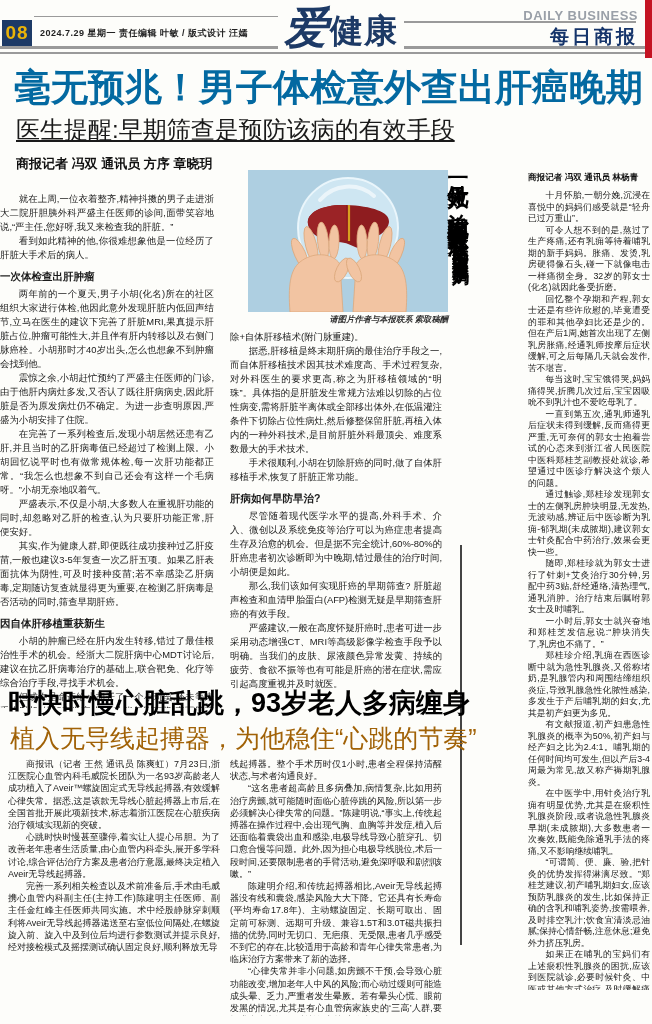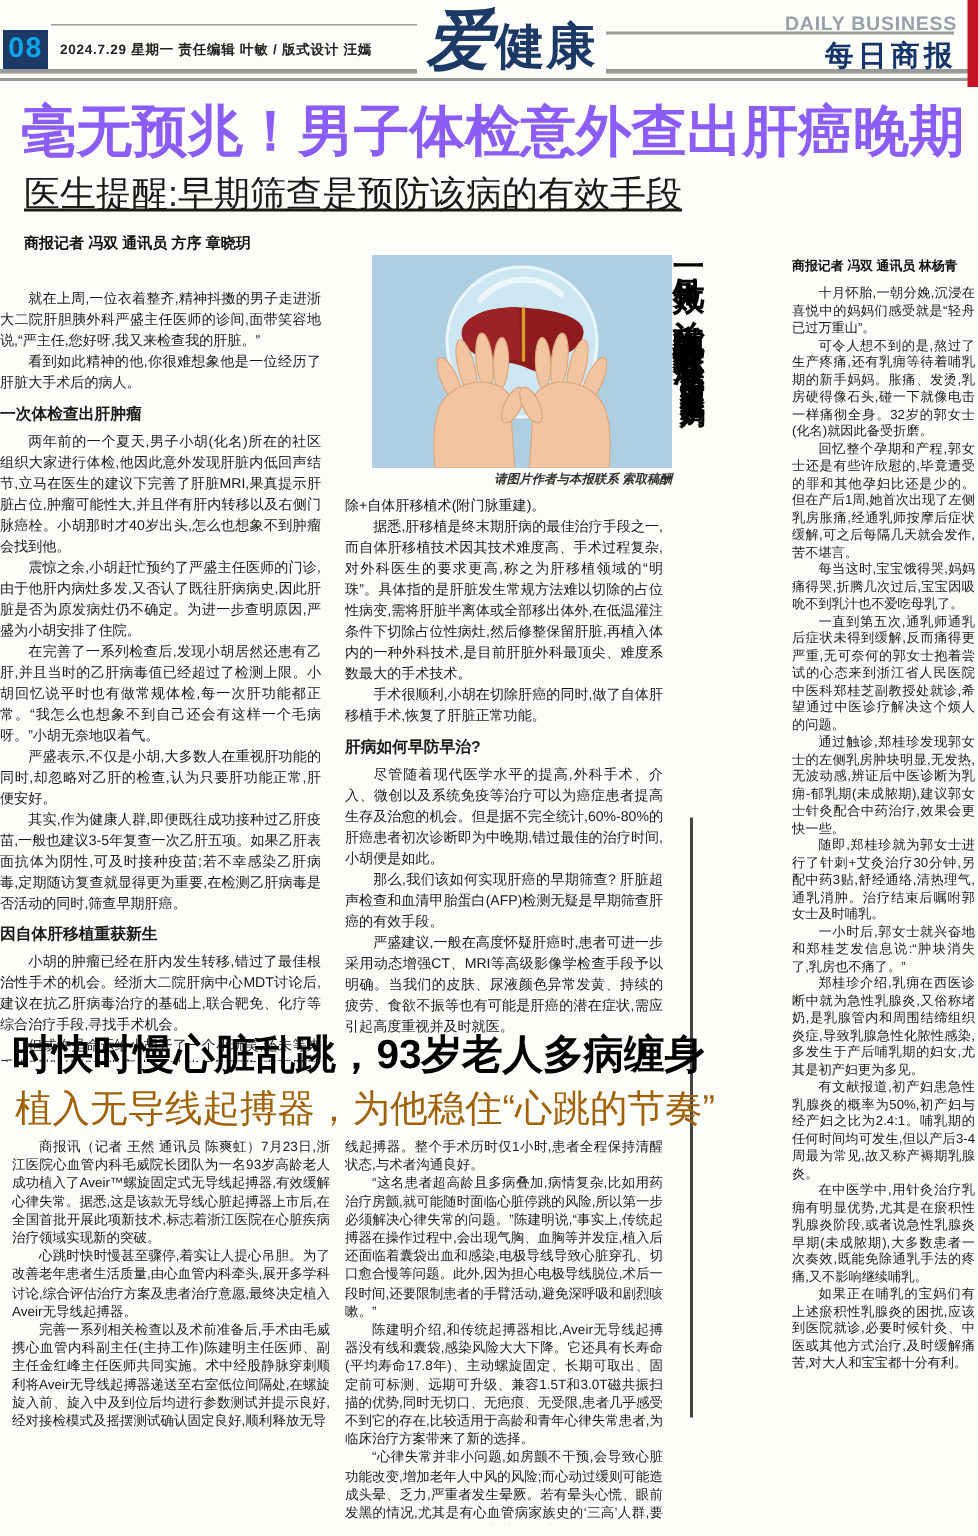--- a/index.html
+++ b/index.html
@@ -5,21 +5,21 @@
   html,body{margin:0;padding:0;background:#e8e8e4;}
   #page{
     position:relative;width:652px;height:1024px;margin:0 auto;
     background:#fdfdfa;overflow:hidden;
     font-family:"Liberation Sans","DejaVu Sans",sans-serif;color:#1a1a1a;
   }
   
   .hdr-line{position:absolute;background:#9a9a9a;}
   .pageno{
     position:absolute;left:2px;top:20px;width:30px;height:26px;
-    background:#1d3a66;color:#0ea5e9;font-size:19px;font-weight:bold;
+    background:#1d3a66;color:#eab308;font-size:19px;font-weight:bold;
     display:flex;align-items:center;justify-content:center;letter-spacing:1px;
   }
   .dateline{
     position:absolute;left:40px;top:27px;font-size:9px;font-weight:bold;color:#222;
     letter-spacing:.5px;white-space:nowrap;
   }
   .logo-wrap{
     position:absolute;left:278px;top:6px;background:#fdfdfa;padding:0 6px;z-index:5;
     display:flex;align-items:flex-end;
   }
@@ -30,27 +30,27 @@
   .logo-health{
     font-size:33px;line-height:30px;font-weight:900;color:#1d3a66;letter-spacing:1px;
     margin-left:2px;margin-bottom:4px;
   }
   .mast-en{position:absolute;right:14px;top:8px;font-size:13px;font-weight:bold;color:#9aa0a8;letter-spacing:.5px;text-align:center;}
   .mast-cn{position:absolute;right:14px;top:24px;font-size:19px;font-weight:900;color:#16356b;letter-spacing:3px;}
   .red-bar{position:absolute;right:0;top:0;width:7px;height:58px;background:#c41423;}
   
   .headline{
     position:absolute;left:14px;top:66px;width:620px;
-    font-size:37px;line-height:44px;font-weight:900;color:#8b5cf6;letter-spacing:0px;white-space:nowrap;
+    font-size:37px;line-height:44px;font-weight:900;color:#0369a1;letter-spacing:0px;white-space:nowrap;
   }
   .subhead{
     position:absolute;left:16px;top:116px;width:560px;
     font-size:24px;line-height:28px;font-weight:500;color:#1a1a1a;white-space:nowrap;text-decoration:underline;
   }
-  .byline{position:absolute;left:16px;top:155px;font-size:10px;font-weight:bold;color:#111;}
+  .byline{position:absolute;left:16px;top:155px;font-size:13px;font-weight:bold;color:#111;}
   
   .coltext{font-size:9.4px;line-height:14px;}
   .col1{position:absolute;left:0;top:172px;width:214px;height:516px;overflow:hidden;margin-top:20px;}
   .col2{position:absolute;left:230px;top:330px;width:212px;height:360px;overflow:hidden;}
   .para{margin:0;text-indent:2em;text-align:justify;}
   .no-indent{text-indent:0;}
   .sec-head{font-size:10.5px;font-weight:bold;margin:7px 0 4px;}
   
   .photo{position:absolute;left:248px;top:170px;width:200px;height:142px;}
   .photo svg{display:block;}
@@ -179,20 +179,21 @@
       <p class="para">可令人想不到的是,熬过了生产疼痛,还有乳痈等待着哺乳期的新手妈妈。胀痛、发烫,乳房硬得像石头,碰一下就像电击一样痛彻全身。32岁的郭女士(化名)就因此备受折磨。</p>
       <p class="para">回忆整个孕期和产程,郭女士还是有些许欣慰的,毕竟遭受的罪和其他孕妇比还是少的。但在产后1周,她首次出现了左侧乳房胀痛,经通乳师按摩后症状缓解,可之后每隔几天就会发作,苦不堪言。</p>
       <p class="para">每当这时,宝宝饿得哭,妈妈痛得哭,折腾几次过后,宝宝因吸吮不到乳汁也不爱吃母乳了。</p>
       <p class="para">一直到第五次,通乳师通乳后症状未得到缓解,反而痛得更严重,无可奈何的郭女士抱着尝试的心态来到浙江省人民医院中医科郑桂芝副教授处就诊,希望通过中医诊疗解决这个烦人的问题。</p>
       <p class="para">通过触诊,郑桂珍发现郭女士的左侧乳房肿块明显,无发热,无波动感,辨证后中医诊断为乳痈-郁乳期(未成脓期),建议郭女士针灸配合中药治疗,效果会更快一些。</p>
       <p class="para">随即,郑桂珍就为郭女士进行了针刺+艾灸治疗30分钟,另配中药3贴,舒经通络,清热理气,通乳消肿。治疗结束后嘱咐郭女士及时哺乳。</p>
       <p class="para">一小时后,郭女士就兴奋地和郑桂芝发信息说:“肿块消失了,乳房也不痛了。”</p>
       <p class="para">郑桂珍介绍,乳痈在西医诊断中就为急性乳腺炎,又俗称堵奶,是乳腺管内和周围结缔组织炎症,导致乳腺急性化脓性感染,多发生于产后哺乳期的妇女,尤其是初产妇更为多见。</p>
       <p class="para">有文献报道,初产妇患急性乳腺炎的概率为50%,初产妇与经产妇之比为2.4:1。哺乳期的任何时间均可发生,但以产后3-4周最为常见,故又称产褥期乳腺炎。</p>
       <p class="para">在中医学中,用针灸治疗乳痈有明显优势,尤其是在瘀积性乳腺炎阶段,或者说急性乳腺炎早期(未成脓期),大多数患者一次奏效,既能免除通乳手法的疼痛,又不影响继续哺乳。</p>
+      <p class="para">“可谓简、便、廉、验,把针灸的优势发挥得淋漓尽致。”郑桂芝建议,初产哺乳期妇女,应该预防乳腺炎的发生,比如保持正确的含乳和哺乳姿势,按需喂养,及时排空乳汁;饮食宜清淡忌油腻;保持心情舒畅,注意休息;避免外力挤压乳房。</p>
       <p class="para">如果正在哺乳的宝妈们有上述瘀积性乳腺炎的困扰,应该到医院就诊,必要时候针灸、中医或其他方式治疗,及时缓解痛苦,对大人和宝宝都十分有利。</p>
     </div>
 
   <h2 class="b-headline" style="margin:0">时快时慢心脏乱跳，93岁老人多病缠身</h2>
   <h3 class="b-subhead" style="margin:0">植入无导线起搏器，为他稳住“心跳的节奏”</h3>
   <div class="bcol bcol1">
       <p class="para">商报讯（记者 王然 通讯员 陈爽虹）7月23日,浙江医院心血管内科毛威院长团队为一名93岁高龄老人成功植入了Aveir™螺旋固定式无导线起搏器,有效缓解心律失常。据悉,这是该款无导线心脏起搏器上市后,在全国首批开展此项新技术,标志着浙江医院在心脏疾病治疗领域实现新的突破。</p>
       <p class="para">心跳时快时慢甚至骤停,着实让人提心吊胆。为了改善老年患者生活质量,由心血管内科牵头,展开多学科讨论,综合评估治疗方案及患者治疗意愿,最终决定植入Aveir无导线起搏器。</p>
       <p class="para">完善一系列相关检查以及术前准备后,手术由毛威携心血管内科副主任(主持工作)陈建明主任医师、副主任金红峰主任医师共同实施。术中经股静脉穿刺顺利将Aveir无导线起搏器递送至右室低位间隔处,在螺旋旋入前、旋入中及到位后均进行参数测试并提示良好,经对接检模式及摇摆测试确认固定良好,顺利释放无导</p>
     </div>

